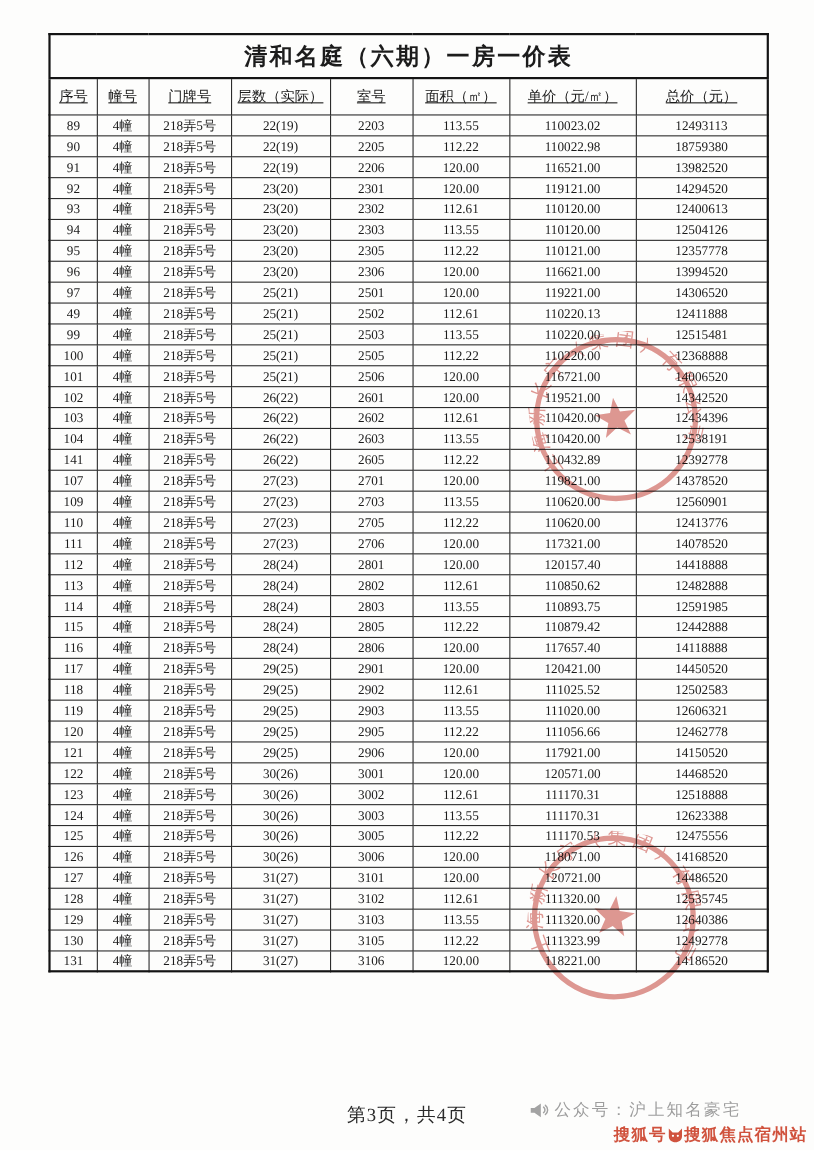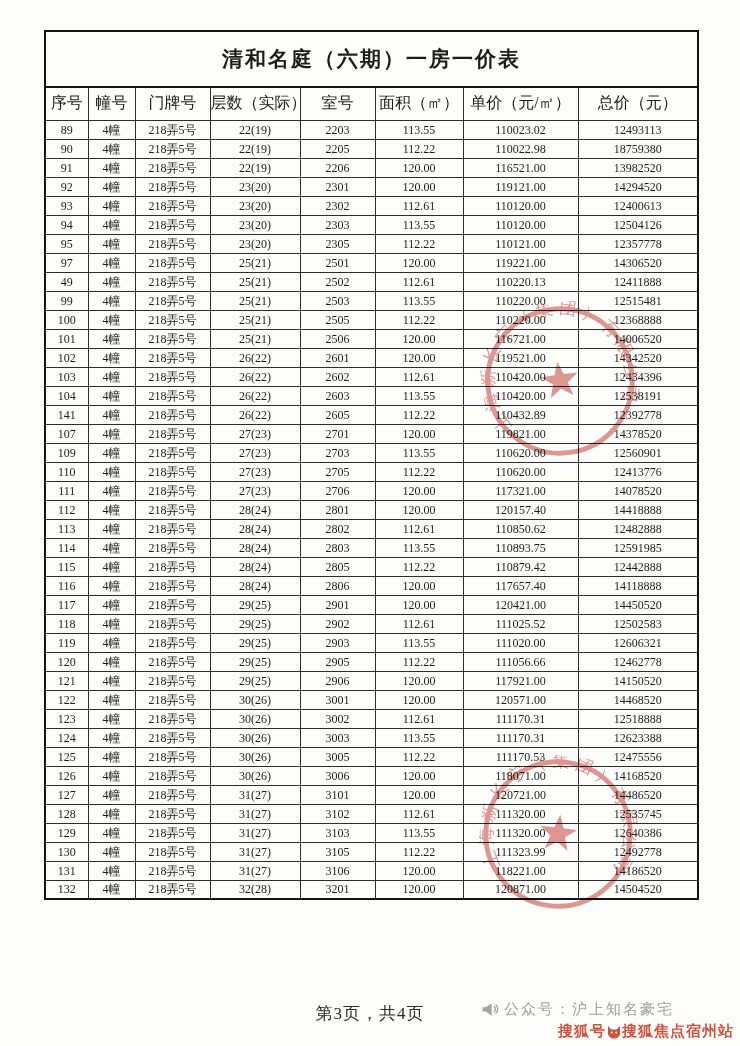--- a/index.html
+++ b/index.html
@@ -19,27 +19,27 @@
     border-collapse:collapse;
     table-layout:fixed;
     border:2px solid #141414;
   }
   .price th, .price td {
     border:1px solid #2c2c2c;
     text-align:center; vertical-align:middle;
     overflow:hidden; white-space:nowrap;
   }
   .price .title-cell {
-    height:56px;
+    height:40px;
     font-size:21px; font-weight:bold;
     letter-spacing:2px;
     border-bottom:2px solid #141414;
   }
   .price tr.cols th {
-    height:33px; font-size:16px; font-weight:normal;
+    height:33px; font-size:13px; font-weight:normal;text-decoration:underline;
   }
   .price tbody td {
     height:19px; font-size:12px; line-height:1;
     font-weight:normal;
   }
   .footer-line {
     position:absolute; left:0; top:1002px; width:100%;
     text-align:center; font-size:17px; color:#2a2a2a;
     letter-spacing:1px;
   }
@@ -161,20 +161,30 @@
           <td>95</td>
           <td>4幢</td>
           <td>218弄5号</td>
           <td>23(20)</td>
           <td>2305</td>
           <td>112.22</td>
           <td>110121.00</td>
           <td>12357778</td>
         </tr>
         <tr>
+          <td>96</td>
+          <td>4幢</td>
+          <td>218弄5号</td>
+          <td>23(20)</td>
+          <td>2306</td>
+          <td>120.00</td>
+          <td>116621.00</td>
+          <td>13994520</td>
+        </tr>
+        <tr>
           <td>97</td>
           <td>4幢</td>
           <td>218弄5号</td>
           <td>25(21)</td>
           <td>2501</td>
           <td>120.00</td>
           <td>119221.00</td>
           <td>14306520</td>
         </tr>
         <tr>
@@ -489,30 +499,20 @@
         </tr>
         <tr>
           <td>131</td>
           <td>4幢</td>
           <td>218弄5号</td>
           <td>31(27)</td>
           <td>3106</td>
           <td>120.00</td>
           <td>118221.00</td>
           <td>14186520</td>
-        </tr>
-        <tr>
-          <td>132</td>
-          <td>4幢</td>
-          <td>218弄5号</td>
-          <td>32(28)</td>
-          <td>3201</td>
-          <td>120.00</td>
-          <td>120871.00</td>
-          <td>14504520</td>
         </tr>
       </tbody>
   </table>
 
   <div class="stamp stamp-1">
     <svg viewBox="0 0 160 160" width="156" height="156">
       <circle cx="80" cy="80" r="74" fill="none" stroke="#c23830" stroke-width="5"></circle>
       <path id="sealArc1" d="M 29,124 A 68,68 0 1 1 131,124" fill="none"></path>
       <text font-size="18" fill="#c23830" letter-spacing="2">
         <textPath href="#sealArc1" startOffset="2%" textLength="290" lengthAdjust="spacing">上海新长宁（集团）有限公司</textPath>

